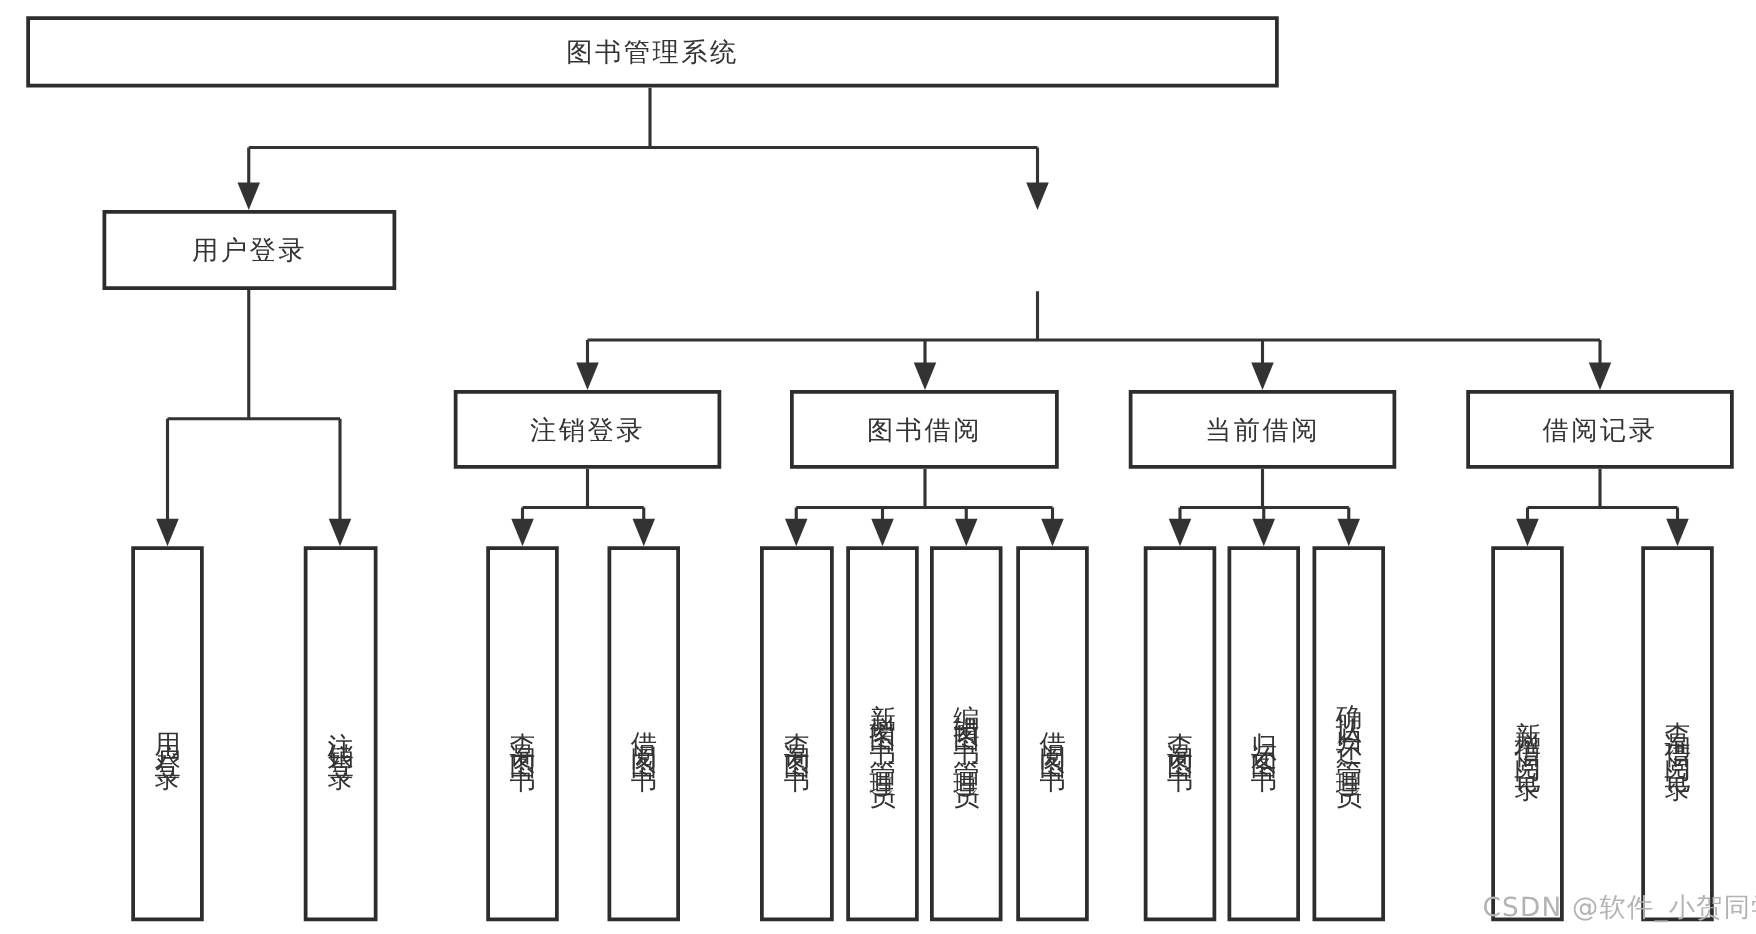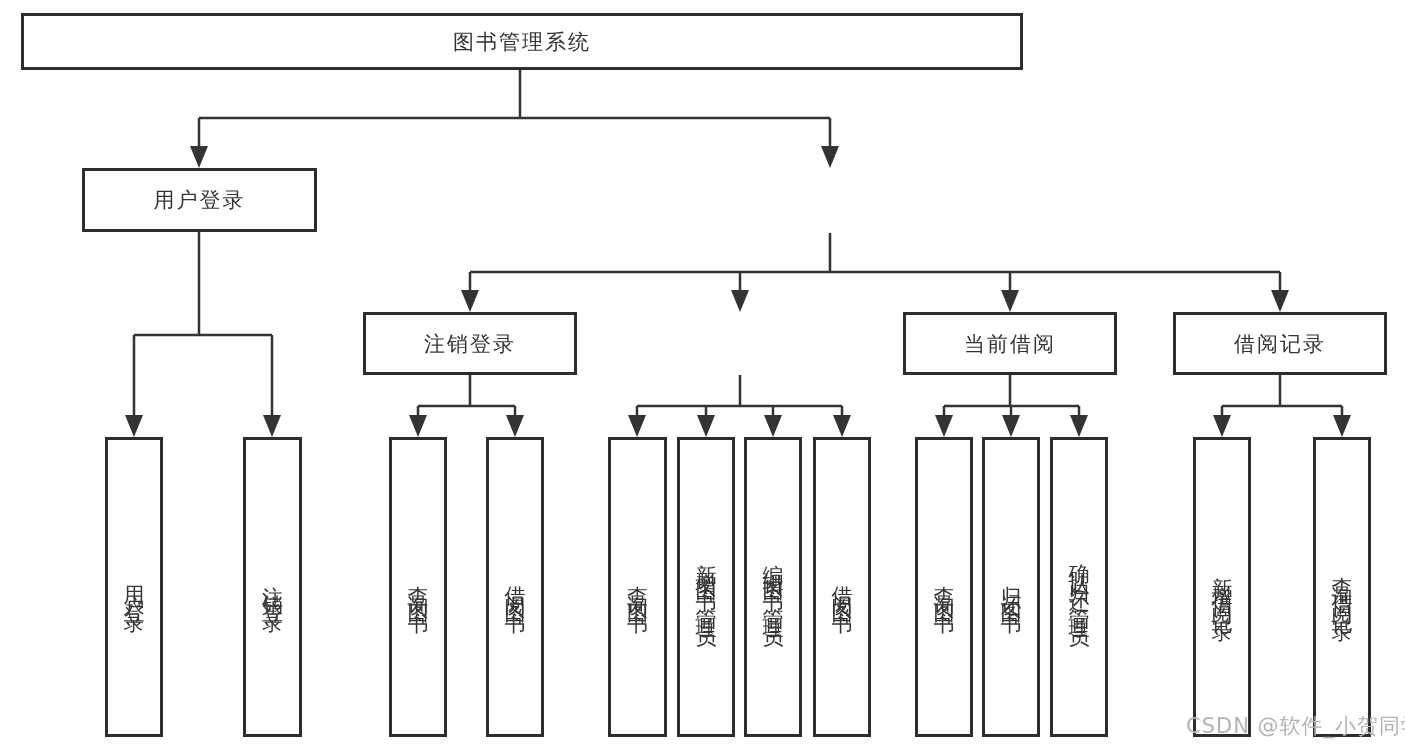--- a/index.html
+++ b/index.html
@@ -97,20 +97,21 @@
       <polygon points="1213,415 1231,415 1222,437"></polygon>
       <polygon points="1333,415 1351,415 1342,437"></polygon>
     </g>
   </svg>
 
   <div class="hnode" style="left:21px;top:13px;width:1002px;height:57px">图书管理系统</div>
 
   <div class="hnode" style="left:82px;top:168px;width:235px;height:64px">用户登录</div>
 
   <div class="hnode" style="left:363px;top:312px;width:214px;height:63px">注销登录</div>
+  <div class="hnode" style="left:632px;top:312px;width:215px;height:63px">图书借阅</div>
   <div class="hnode" style="left:1173px;top:312px;width:214px;height:63px">借阅记录</div>
   <div class="hnode" style="left:903px;top:312px;width:214px;height:63px">当前借阅</div>
 
   <div class="vnode" style="left:105px">
     <span>用户登录</span>
   </div>
   <div class="vnode" style="left:243px;width:59px">
     <span>注销登录</span>
   </div>
 

